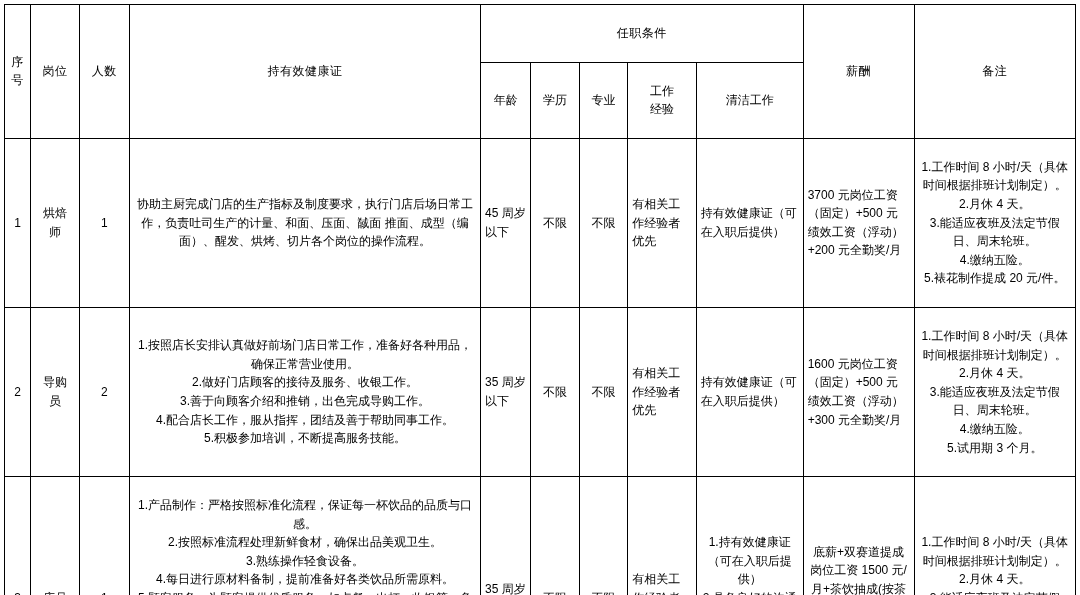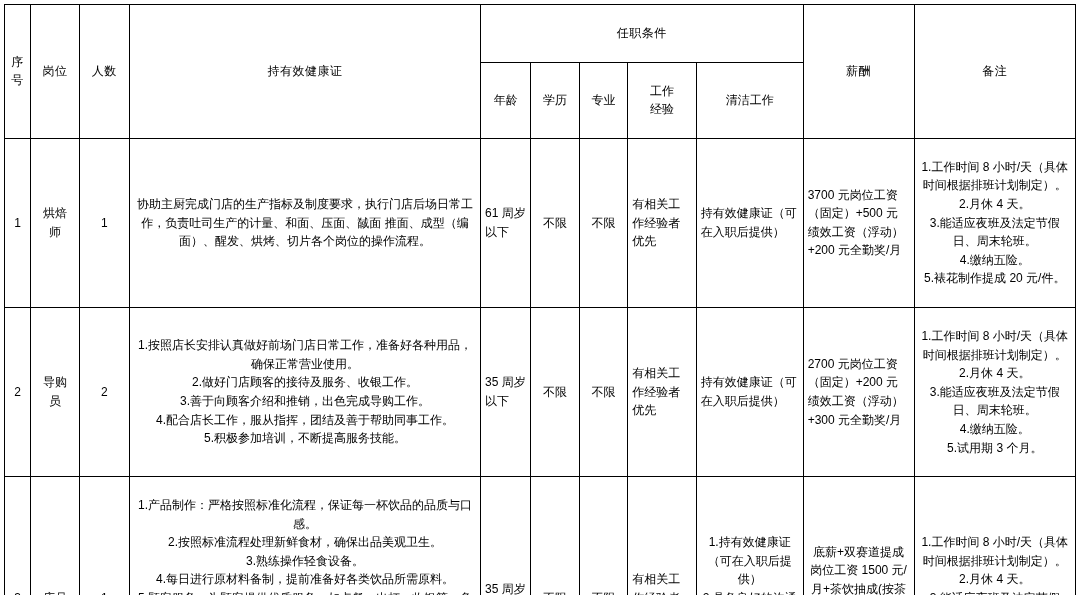--- a/index.html
+++ b/index.html
@@ -96,21 +96,21 @@
       <th class="hdr-small cell-text">清洁工作</th>
     </tr>
   </thead>
   <tbody>
     <tr>
       <td class="num cell-text">1</td>
       <td class="c cell-text">烘焙
 师</td>
       <td class="c cell-text">1</td>
       <td class="l cell-text tight">协助主厨完成门店的生产指标及制度要求，执行门店后场日常工作，负责吐司生产的计量、和面、压面、馘面 推面、成型（编面）、醒发、烘烤、切片各个岗位的操作流程。</td>
-      <td class="lm cell-text">61 周岁以下</td>
+      <td class="lm cell-text">45 周岁以下</td>
       <td class="c cell-text">不限</td>
       <td class="c cell-text">不限</td>
       <td class="lm cell-text">有相关工作经验者优先</td>
       <td class="lm cell-text">持有效健康证（可在入职后提供）</td>
       <td class="lm cell-text">3700 元岗位工资（固定）+500 元绩效工资（浮动）+200 元全勤奖/月</td>
       <td class="l cell-text tight">1.工作时间 8 小时/天（具体时间根据排班计划制定）。
 2.月休 4 天。
 3.能适应夜班及法定节假日、周末轮班。
 4.缴纳五险。
 5.裱花制作提成 20 元/件。</td>
@@ -123,21 +123,21 @@
       <td class="l cell-text tight">1.按照店长安排认真做好前场门店日常工作，准备好各种用品，确保正常营业使用。
 2.做好门店顾客的接待及服务、收银工作。
 3.善于向顾客介绍和推销，出色完成导购工作。
 4.配合店长工作，服从指挥，团结及善于帮助同事工作。
 5.积极参加培训，不断提高服务技能。</td>
       <td class="lm cell-text">35 周岁以下</td>
       <td class="c cell-text">不限</td>
       <td class="c cell-text">不限</td>
       <td class="lm cell-text">有相关工作经验者优先</td>
       <td class="lm cell-text">持有效健康证（可在入职后提供）</td>
-      <td class="lm cell-text">2700 元岗位工资（固定）+200 元绩效工资（浮动）+300 元全勤奖/月</td>
+      <td class="lm cell-text">1600 元岗位工资（固定）+500 元绩效工资（浮动）+300 元全勤奖/月</td>
       <td class="l cell-text tight">1.工作时间 8 小时/天（具体时间根据排班计划制定）。
 2.月休 4 天。
 3.能适应夜班及法定节假日、周末轮班。
 4.缴纳五险。
 5.试用期 3 个月。</td>
     </tr>
     <tr>
       <td class="num cell-text">3</td>
       <td class="c cell-text">店员</td>
       <td class="c cell-text">1</td>

